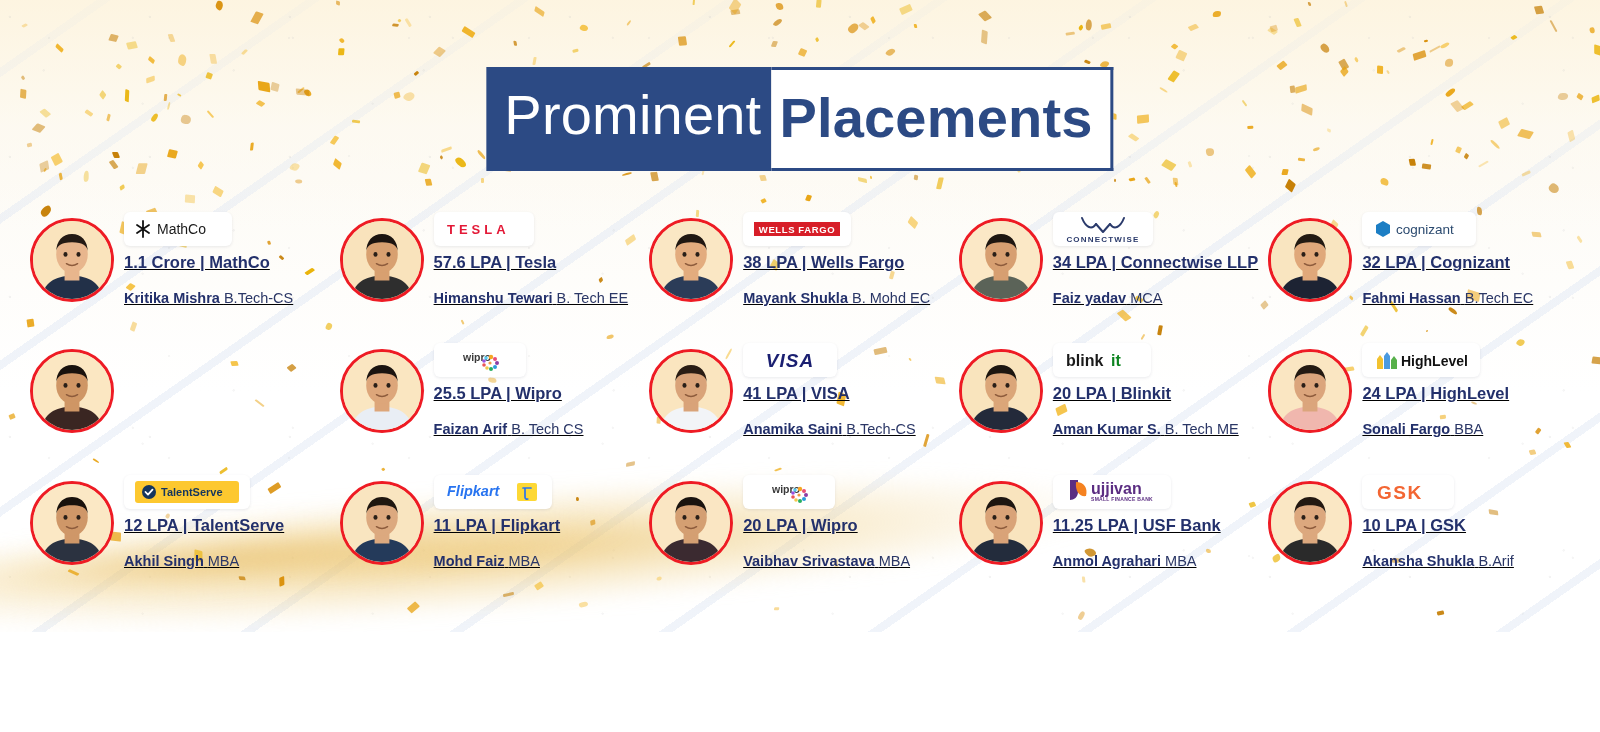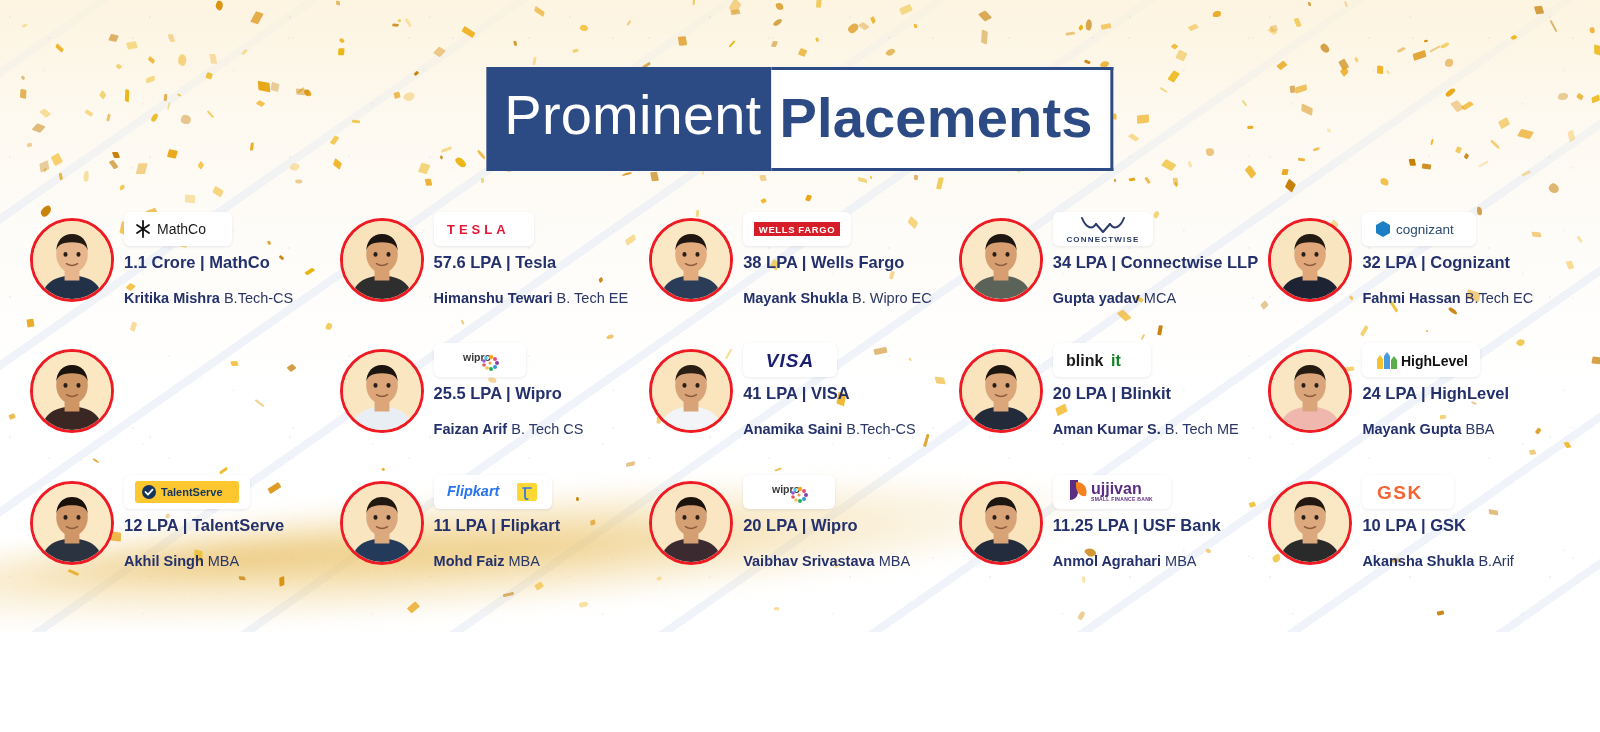--- a/index.html
+++ b/index.html
@@ -133,20 +133,21 @@
     background: #fae9c8;
     overflow: hidden;
     position: relative;
     margin-top: 6px;
   }
   .avatar svg { display:block; width:100%; height:100%; }
 
   .card-body {
     padding-top: 0px;
     min-width: 0;
+    text-decoration: underline;
   }
 
   .logo-box {
     display: inline-flex;
     align-items: center;
     justify-content: center;
     background: #ffffff;
     border-radius: 6px;
     box-shadow: 0 1px 3px rgba(40,50,80,.10);
     height: 34px;
@@ -576,21 +577,21 @@
     <ellipse cx="35" cy="36" rx="2.2" ry="2.6" fill="#2a1f18"></ellipse>
     <ellipse cx="49" cy="36" rx="2.2" ry="2.6" fill="#2a1f18"></ellipse>
     <path d="M36 46q6 4 12 0" stroke="#8d5b3c" stroke-width="1.6" fill="none" stroke-linecap="round"></path>
   </svg>
         </div>
         <div class="card-body"><div class="logo-box">
             <svg width="86" height="16" viewBox="0 0 86 16">
               <rect x="0" y="1" width="86" height="14" fill="#d71e28"></rect>
               <text x="43" y="12" text-anchor="middle" font-family="Liberation Sans, sans-serif" font-size="9.5" font-weight="700" letter-spacing=".6" fill="#ffffff">WELLS FARGO</text>
             </svg>
-          </div><div class="package">38 LPA | Wells Fargo</div><div class="person"><span class="pname">Mayank Shukla</span> <span class="pdeg">B. Wipro EC</span></div></div>
+          </div><div class="package">38 LPA | Wells Fargo</div><div class="person"><span class="pname">Mayank Shukla</span> <span class="pdeg">B. Mohd EC</span></div></div>
       </div>
       <div class="card">
         <div class="avatar">
           <svg viewBox="0 0 84 84" xmlns="http://www.w3.org/2000/svg">
     <rect width="84" height="84" fill="#fbe8c6"></rect>
     <path d="M10 84c0-17 14-25 32-25s32 8 32 25z" fill="#5b6358"></path>
     <path d="M34 52h16v12H34z" fill="#d79f71"></path>
     <ellipse cx="42" cy="36" rx="17" ry="20" fill="#d79f71"></ellipse>
     <path d="M25 34c0-13 7-20 17-20s17 7 17 20c0-7-5-11-17-11s-17 4-17 11z" fill="#1e1610"></path>
     <ellipse cx="35" cy="36" rx="2.2" ry="2.6" fill="#2a1f18"></ellipse>
@@ -598,21 +599,21 @@
     <path d="M36 46q6 4 12 0" stroke="#8d5b3c" stroke-width="1.6" fill="none" stroke-linecap="round"></path>
   </svg>
         </div>
         <div class="card-body"><div class="logo-box">
             <svg width="78" height="30" viewBox="0 0 78 30">
               <path d="M18 4c4 10 10 12 14 6" stroke="#2a3a6b" stroke-width="2" fill="none" stroke-linecap="round"></path>
               <path d="M60 4c-4 10-10 12-14 6" stroke="#2a3a6b" stroke-width="2" fill="none" stroke-linecap="round"></path>
               <path d="M32 10l7 8 7-8" stroke="#2a3a6b" stroke-width="2" fill="none" stroke-linecap="round" stroke-linejoin="round"></path>
               <text x="39" y="28" text-anchor="middle" font-family="Liberation Sans, sans-serif" font-size="8" font-weight="700" letter-spacing="1.2" fill="#2a3a6b">CONNECTWISE</text>
             </svg>
-          </div><div class="package">34 LPA | Connectwise LLP</div><div class="person"><span class="pname">Gupta yadav</span> <span class="pdeg">MCA</span></div></div>
+          </div><div class="package">34 LPA | Connectwise LLP</div><div class="person"><span class="pname">Faiz yadav</span> <span class="pdeg">MCA</span></div></div>
       </div>
       <div class="card">
         <div class="avatar">
           <svg viewBox="0 0 84 84" xmlns="http://www.w3.org/2000/svg">
     <rect width="84" height="84" fill="#f9e5c0"></rect>
     <path d="M10 84c0-17 14-25 32-25s32 8 32 25z" fill="#1d2333"></path>
     <path d="M34 52h16v12H34z" fill="#e0a87a"></path>
     <ellipse cx="42" cy="36" rx="17" ry="20" fill="#e0a87a"></ellipse>
     <path d="M25 34c0-13 7-20 17-20s17 7 17 20c0-7-5-11-17-11s-17 4-17 11z" fill="#231a12"></path>
     <ellipse cx="35" cy="36" rx="2.2" ry="2.6" fill="#2a1f18"></ellipse>
@@ -727,21 +728,21 @@
         </div>
         <div class="card-body"><div class="logo-box">
             <svg width="96" height="22" viewBox="0 0 96 22">
               <g>
     <path d="M4 20V10l3-4 3 4v10z" fill="#f2c230"></path>
                 <path d="M11 20V7l3-4 3 4v13z" fill="#4a9ae0"></path>
                 <path d="M18 20V11l3-4 3 4v9z" fill="#57b04a"></path>
               </g>
     <text x="28" y="17" font-family="Liberation Sans, sans-serif" font-size="14" font-weight="700" fill="#111">HighLevel</text>
             </svg>
-          </div><div class="package">24 LPA | HighLevel</div><div class="person"><span class="pname">Mayank Gupta</span> <span class="pdeg">BBA</span></div></div>
+          </div><div class="package">24 LPA | HighLevel</div><div class="person"><span class="pname">Sonali Fargo</span> <span class="pdeg">BBA</span></div></div>
       </div>
       <div class="card">
         <div class="avatar">
           <svg viewBox="0 0 84 84" xmlns="http://www.w3.org/2000/svg">
     <rect width="84" height="84" fill="#fbe8c5"></rect>
     <path d="M10 84c0-17 14-25 32-25s32 8 32 25z" fill="#2b3240"></path>
     <path d="M34 52h16v12H34z" fill="#cf9768"></path>
     <ellipse cx="42" cy="36" rx="17" ry="20" fill="#cf9768"></ellipse>
     <path d="M25 34c0-13 7-20 17-20s17 7 17 20c0-7-5-11-17-11s-17 4-17 11z" fill="#18110c"></path>
     <ellipse cx="35" cy="36" rx="2.2" ry="2.6" fill="#2a1f18"></ellipse>

